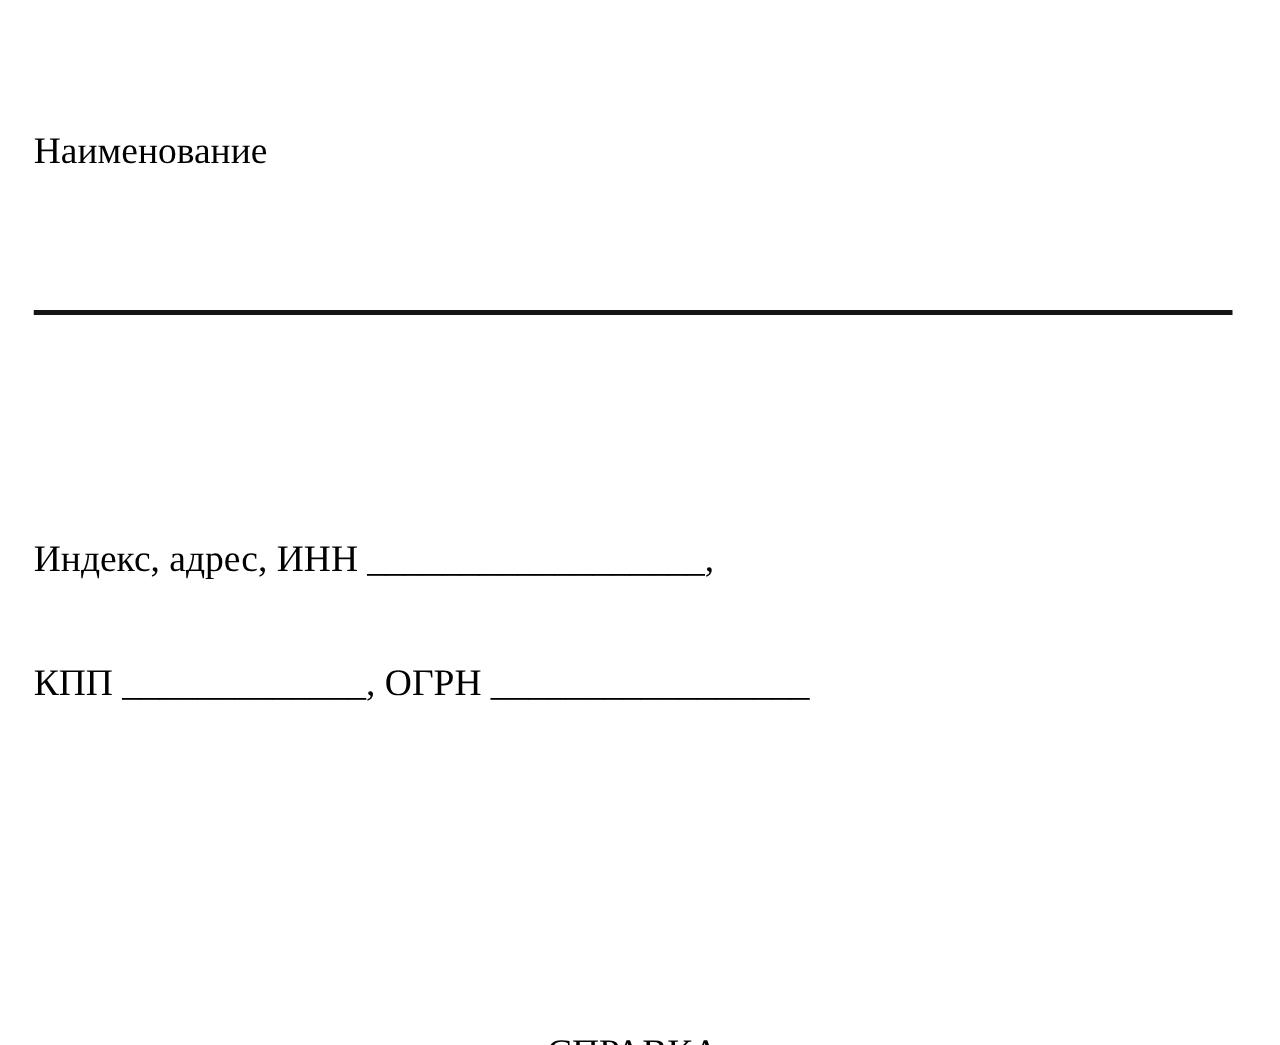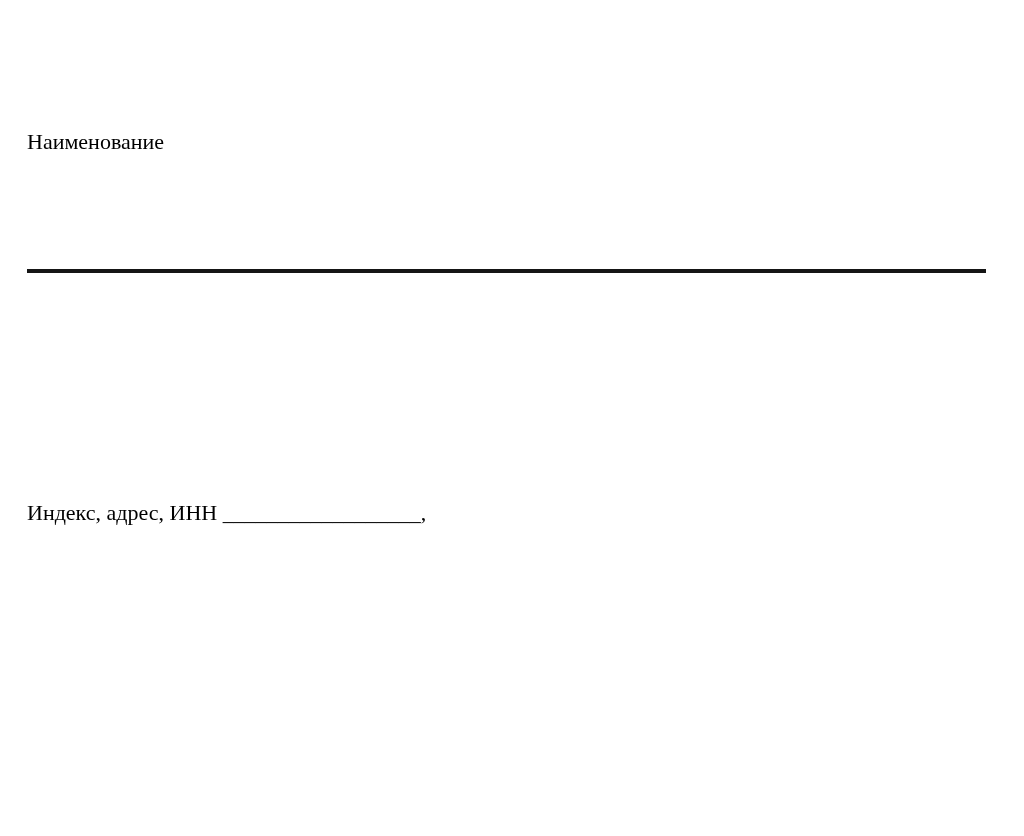--- a/index.html
+++ b/index.html
@@ -9,54 +9,55 @@
   }
   body {
     width: 1024px;
     height: 836px;
     overflow: hidden;
   }
   .doc {
     box-sizing: border-box;
     width: 1024px;
     height: 836px;
-    padding: 26px 38px 0 27px;
+    padding: 5px 38px 0 27px;
     font-family: "Liberation Serif", "DejaVu Serif", serif;
-    font-size: 22px;
+    font-size: 30px;
     line-height: 33px;
     color: #000000;
     white-space: pre-wrap;
   }
   .row-between {
     display: flex;
     justify-content: space-between;
     align-items: baseline;
   }
   .rule {
     height: 4px;
     background: #151515;
     margin-top: 12px;
   }
   .addr-block { margin-top: 14px; }
   .title-block { margin-top: 32px; text-align: center; }
-  .line { white-space: pre-wrap; margin-top: 44px; }
+  .line { white-space: pre-wrap; }
 </style>
 </head>
 <body>
 
 <div class="doc">
 
   <div class="row-between">
     <span>Наименование</span>
   </div>
 
   <div class="rule"></div>
 
   <div class="addr-block">
     <div class="line">Индекс, адрес, ИНН __________________,</div>
+    <div class="line">КПП _____________, ОГРН _________________</div>
   </div>
 
   <div class="title-block">
     <div class="line">СПРАВКА</div>
     
   </div>
 
   
 
   

